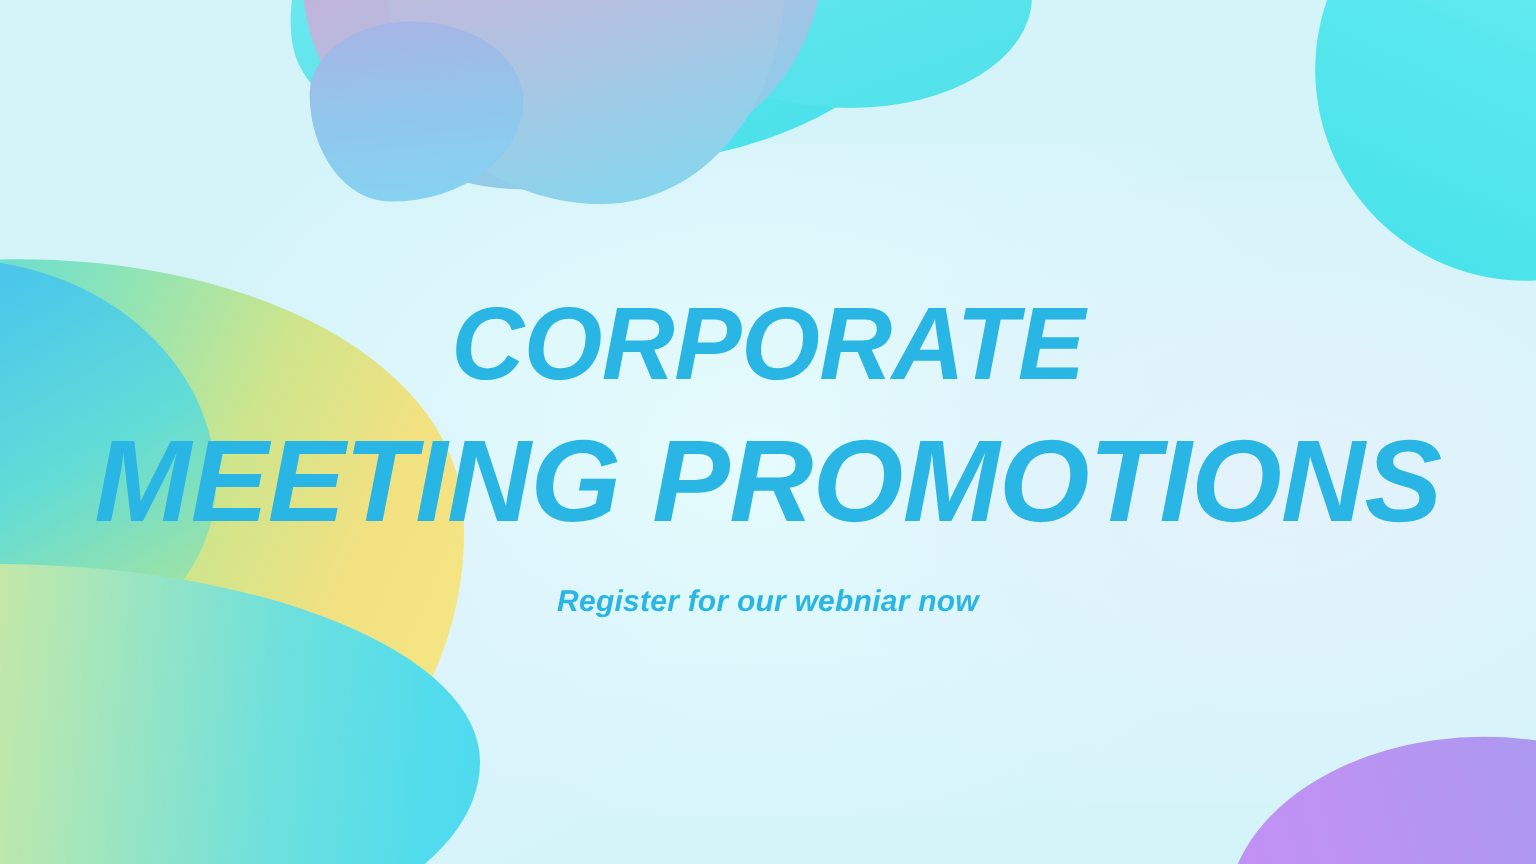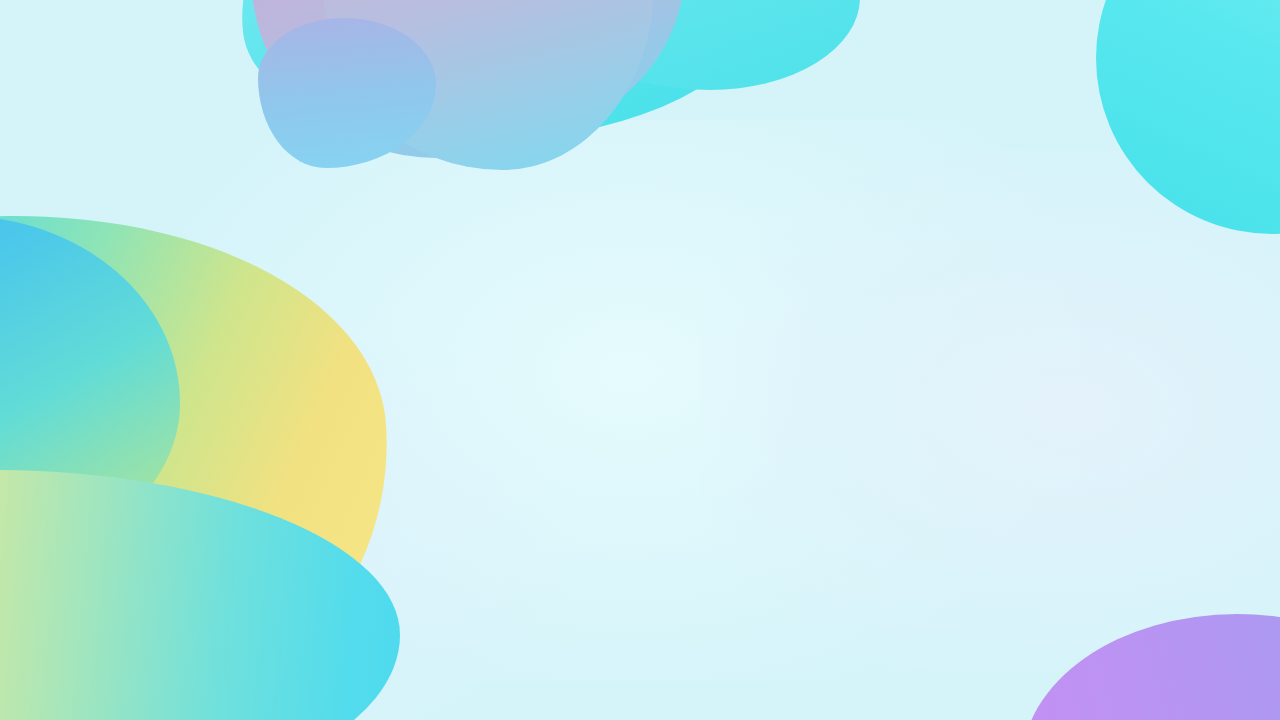--- a/index.html
+++ b/index.html
@@ -186,14 +186,19 @@
   <div class="blob" id="blob-top-tail"></div>
 
   <div class="blob" id="blob-top-right"></div>
 
   <div class="blob" id="blob-left"></div>
   <div class="blob" id="blob-left-upper"></div>
   <div class="blob" id="blob-left-lower"></div>
 
   <div class="blob" id="blob-bottom-right"></div>
 
+  <div id="text-block">
+    <h1 class="headline" id="headline-line-1">CORPORATE</h1>
+    <h1 class="headline" id="headline-line-2">MEETING PROMOTIONS</h1>
+    <p id="subtitle">Register for our webniar now</p>
+  </div>
 
 </div>
 
 </body></html>

